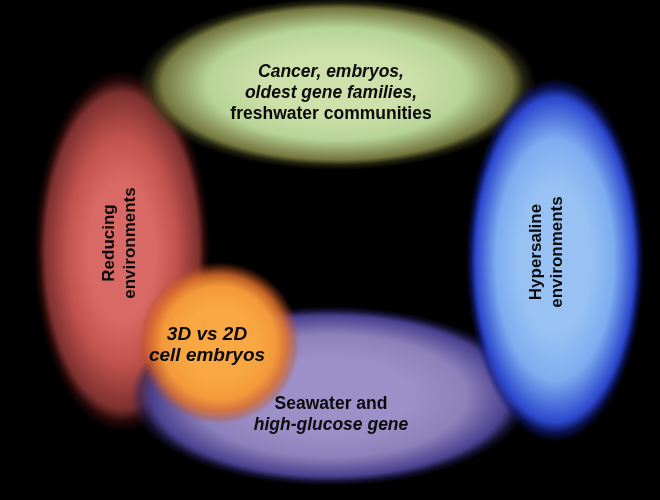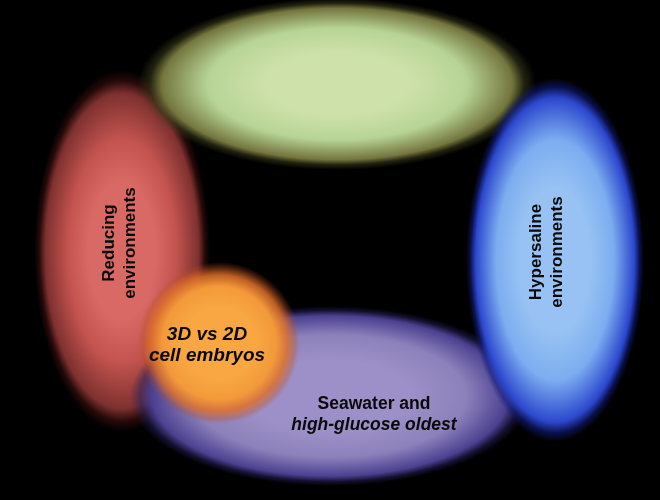--- a/index.html
+++ b/index.html
@@ -75,57 +75,62 @@
     font-size: 17px;
     line-height: 21px;
     white-space: nowrap;
   }
   .it { font-style: italic; }
 
   #label-top    { left: 331px; top: 92px;  }
   #label-left   { left: 119px; top: 243px; }
   #label-right  { left: 546px; top: 252px; }
   #label-center { left: 207px; top: 344px; font-size: 19px; }
-  #label-bottom { left: 331px; top: 414px; margin-left: 43px; }
+  #label-bottom { left: 331px; top: 414px; }
 
   #watermark {
     position: absolute;
     left: 430px; top: 469px;
     color: #000;
     font-weight: bold;
     font-size: 10px;
   }
 </style>
 </head>
 <body>
 
 <div id="stage">
 
   <div class="ellipse" id="el-red"></div>
   <div class="ellipse" id="el-green"></div>
   <div class="ellipse" id="el-purple"></div>
   <div class="ellipse" id="el-blue"></div>
   <div class="ellipse" id="el-orange"></div>
 
+  <div class="label" id="label-top">
+    <div class="it">Cancer, embryos,</div>
+    <div class="it">oldest gene families,</div>
+    <div>freshwater communities</div>
+  </div>
 
   <div class="vlabel" id="label-left">
     <div>Reducing</div>
     <div>environments</div>
   </div>
 
   <div class="vlabel" id="label-right">
     <div>Hypersaline</div>
     <div>environments</div>
   </div>
 
   <div class="label" id="label-center">
     <div class="it">3D vs 2D</div>
     <div class="it">cell embryos</div>
   </div>
 
   <div class="label" id="label-bottom">
     <div>Seawater and</div>
-    <div class="it">high-glucose oldest</div>
+    <div class="it">high-glucose gene</div>
   </div>
 
   <div id="watermark">© 20</div>
 
 </div>
 
 </body></html>

